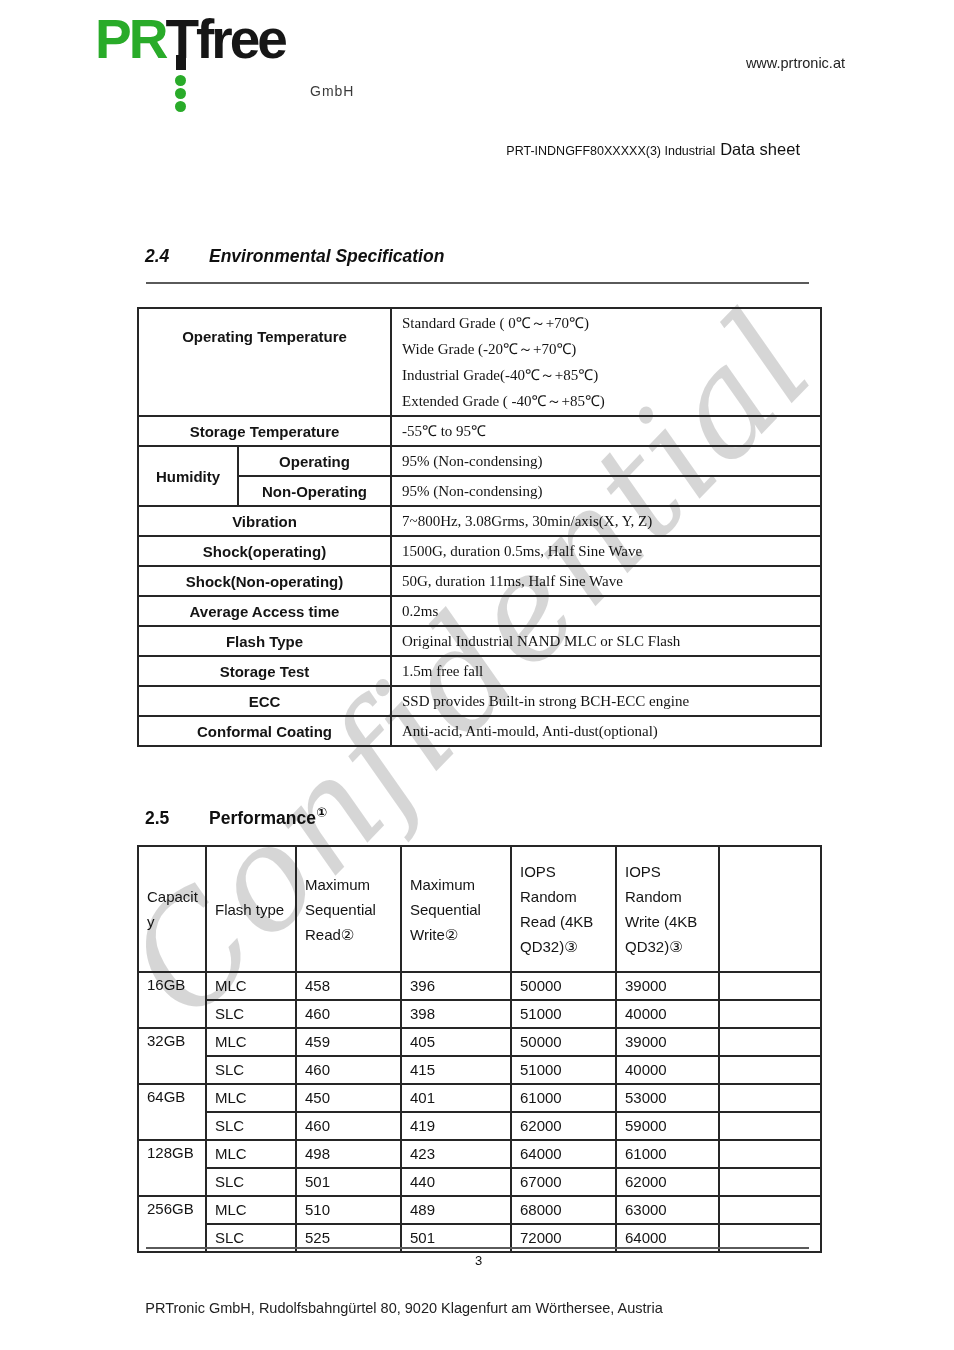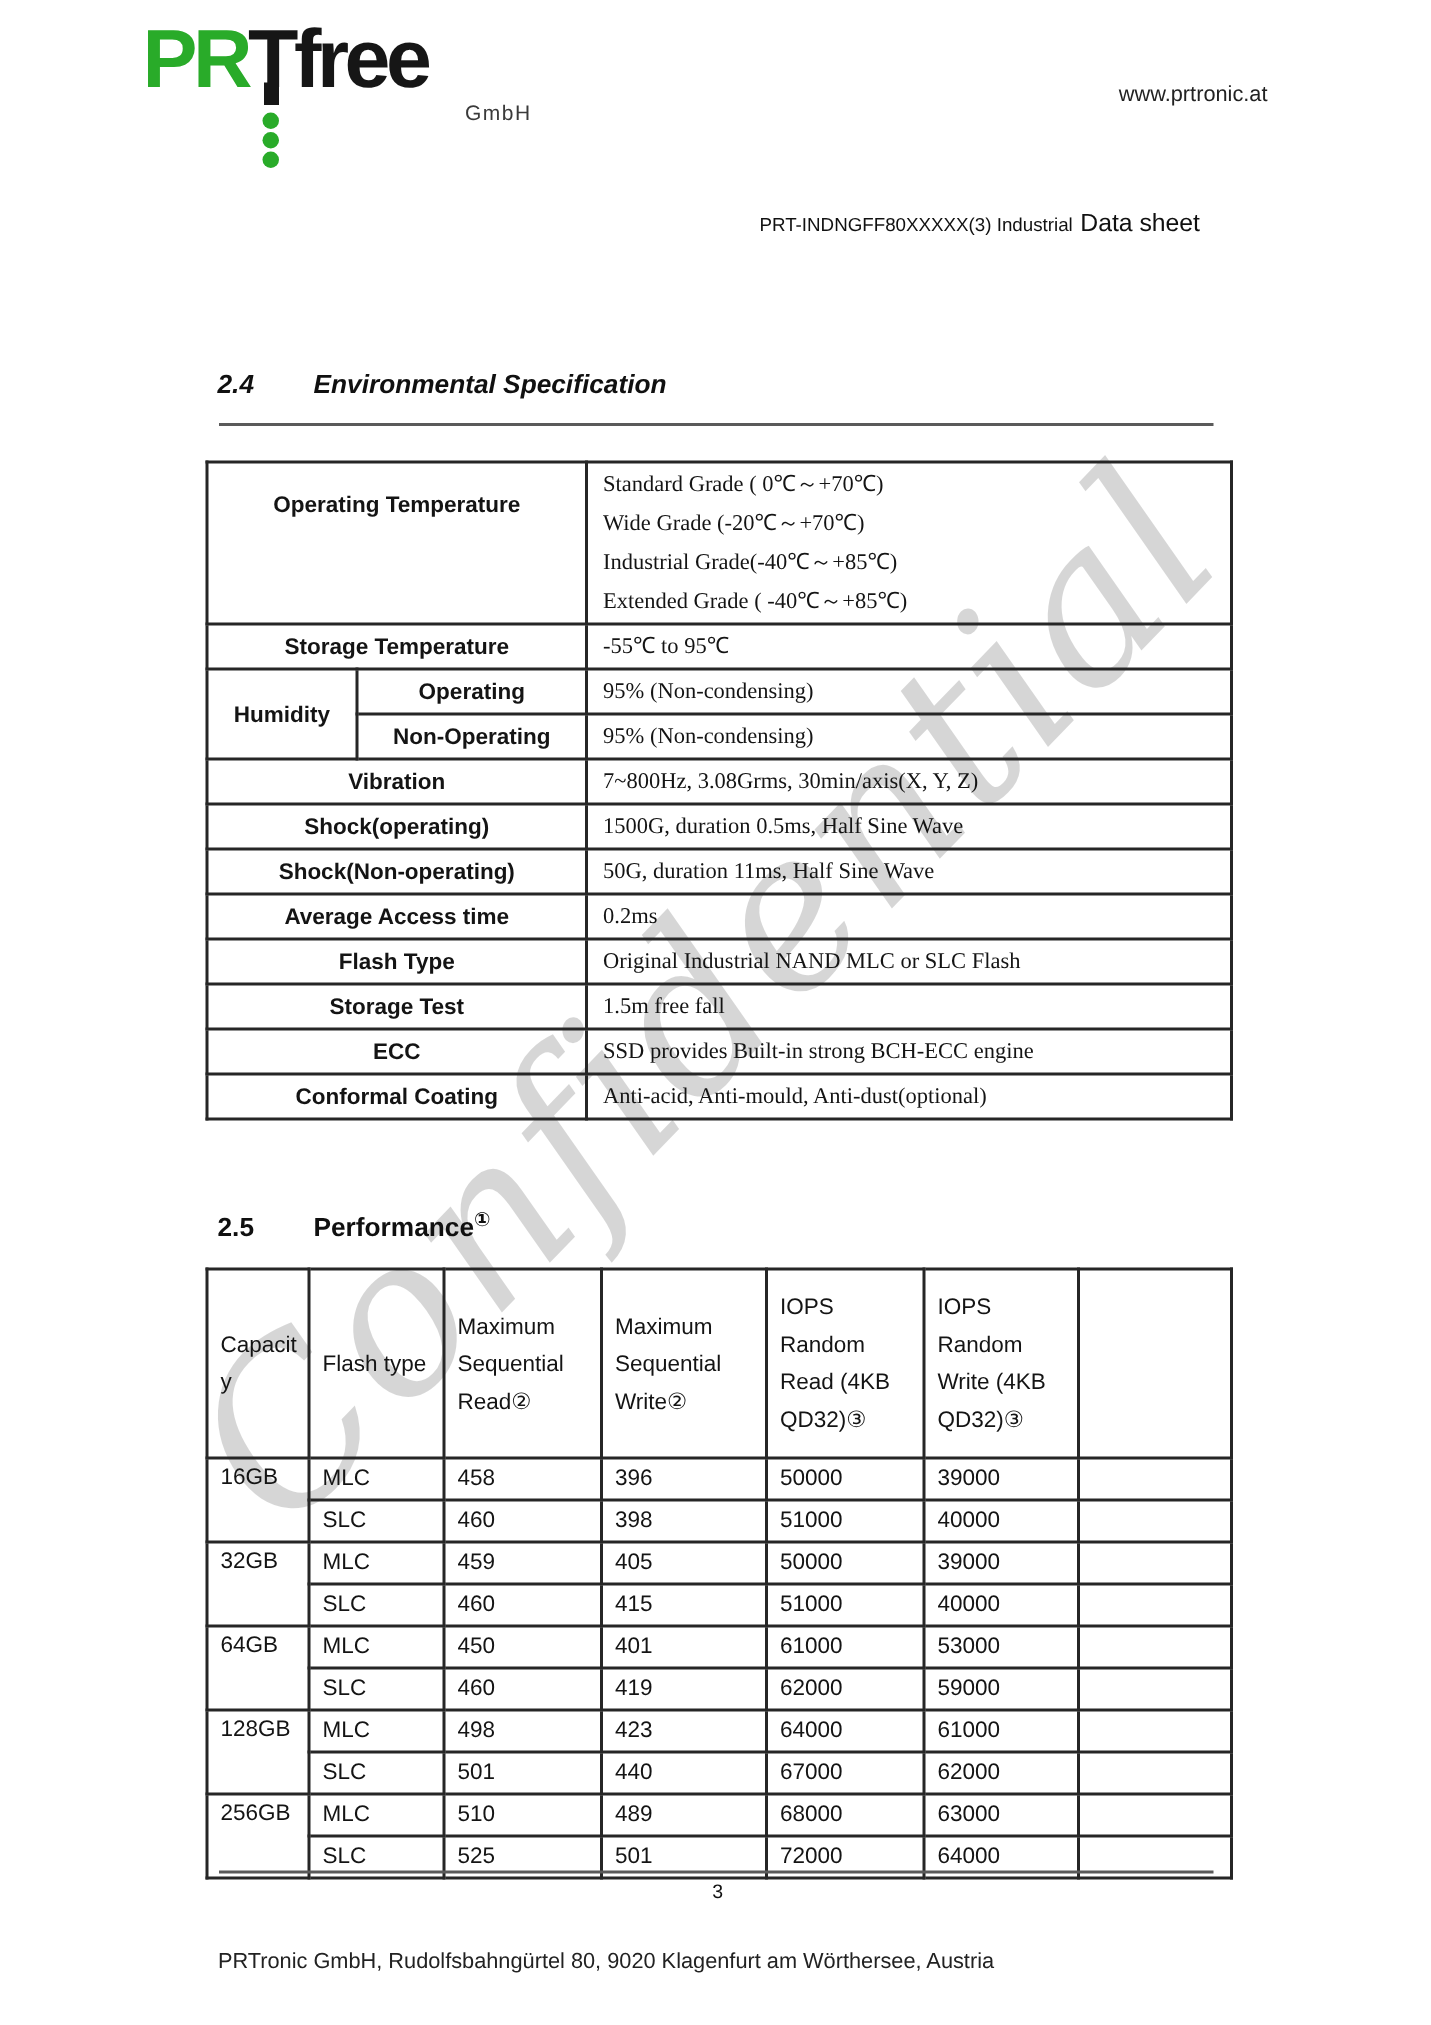--- a/index.html
+++ b/index.html
@@ -20,21 +20,21 @@
 
   
   .logo { position:absolute; left:95px; top:12px; z-index:1; }
   .logo-text { font-size:55px; font-weight:bold; letter-spacing:-3px; line-height:1; }
   .lg-green { color:var(--green); }
   .lg-black { color:#161616; }
   .logo-t { position:relative; display:inline-block; }
   .t-stem { position:absolute; left:50%; margin-left:-5px; top:43px; width:10px; height:15px; background:#161616; }
   .t-dot { position:absolute; left:50%; margin-left:-5.5px; width:11px; height:11px; border-radius:50%; background:var(--green); }
   .d1 { top:63px; } .d2 { top:76px; } .d3 { top:89px; }
-  .logo-gmbh { margin-left:215px; margin-top:0; font-size:14px; color:#3a3a3a; letter-spacing:1px; }
+  .logo-gmbh { margin-left:215px; margin-top:16px; font-size:14px; color:#3a3a3a; letter-spacing:1px; }
 
   .header-url { position:absolute; top:31px; right:109px; font-size:14.5px; color:#222; z-index:1;margin-top:24px; }
   .doc-line { position:absolute; top:140px; right:154px; font-size:12.5px; color:#111; z-index:1; }
   .doc-line .big { font-size:16.5px; margin-left:5px; }
 
   
   .sec-heading { position:absolute; left:145px; font-size:17.5px; font-weight:bold; color:#101010; z-index:1; }
   #sec24 { top:246px;font-style:italic; }
   #sec25 { top:808px; }
   .sec-num { display:inline-block; width:64px; }

